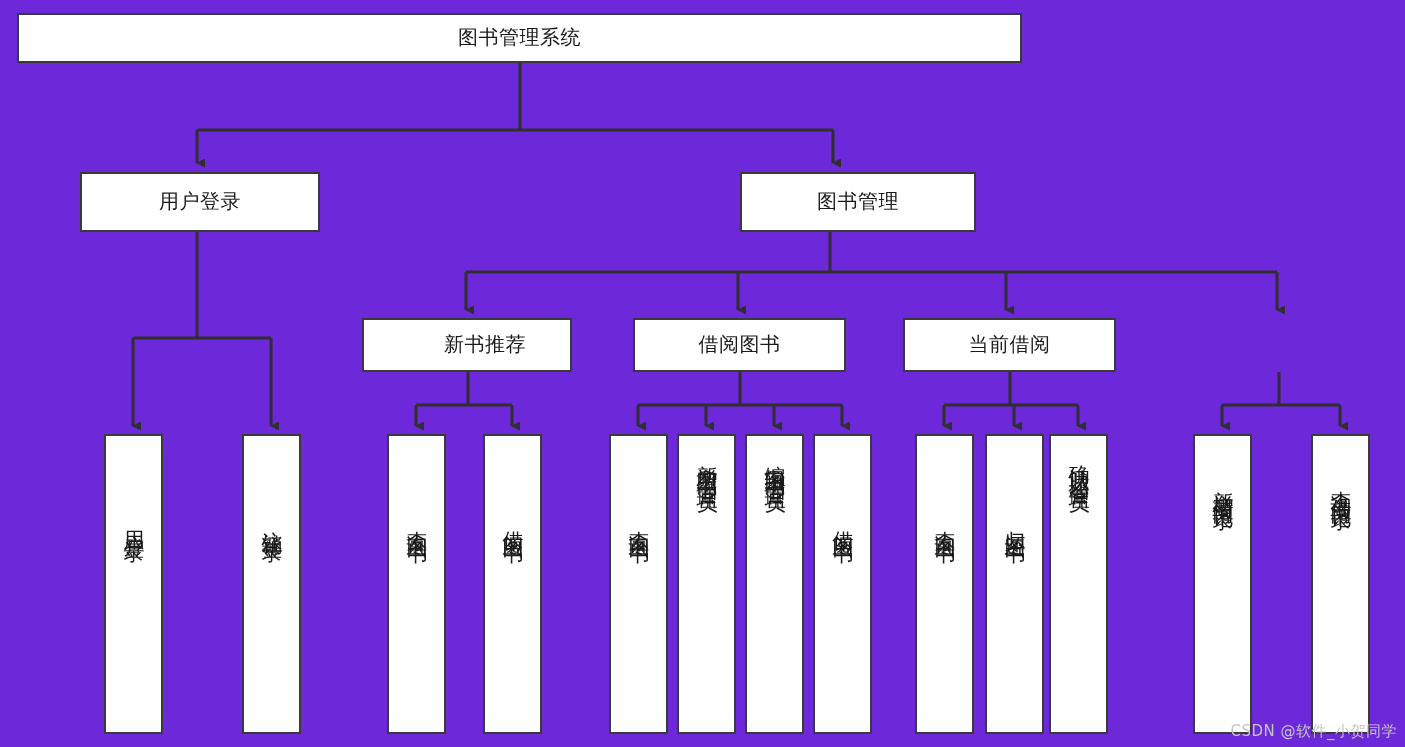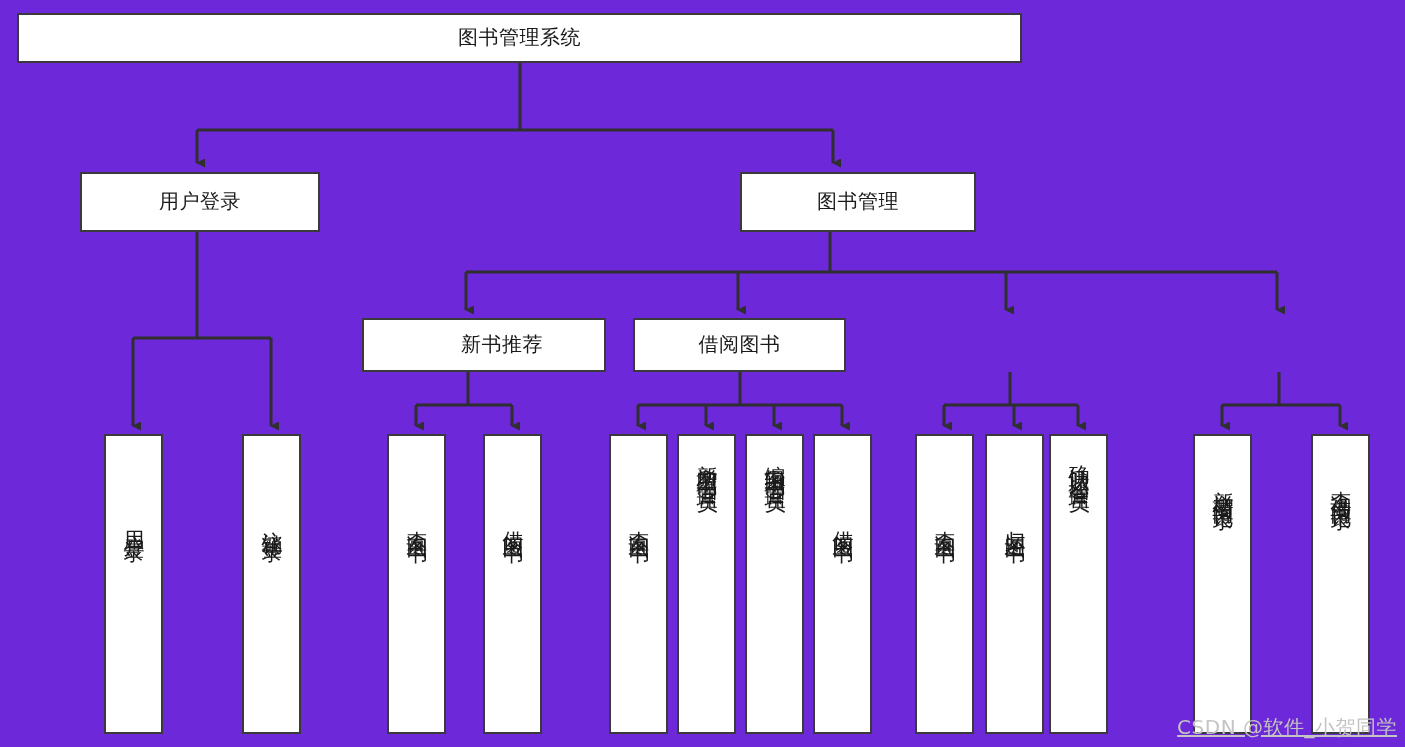--- a/index.html
+++ b/index.html
@@ -54,26 +54,25 @@
     line-height: 1;
     white-space: nowrap;
   }
   .node-box.vertical.mid .node-label {
     margin-top: 0;
   }
   #watermark {
     position: absolute;
     right: 8px;
     bottom: 6px;
-    font-size: 20px;
+    font-size: 15px;
     color: #c4c4c4;
     letter-spacing: 0.5px;
     white-space: nowrap;
     pointer-events: none;
-    text-decoration: underline;
   }
 </style>
 </head>
 <body>
 
 <div id="canvas">
 
   <svg id="diagram-svg" viewBox="0 0 1405 747" xmlns="http://www.w3.org/2000/svg">
     <defs>
       <marker id="arrowhead" markerWidth="9" markerHeight="9" refX="4.5" refY="8" orient="auto" markerUnits="userSpaceOnUse">
@@ -131,28 +130,31 @@
   </div>
 
   <div class="node-box" style="left:80px; top:172px; width:240px; height:60px;">
     <span class="node-label">用户登录</span>
   </div>
 
   <div class="node-box" style="left:712px; top:172px; width:236px; height:60px;margin-left:28px;">
     <span class="node-label">图书管理</span>
   </div>
 
-  <div class="node-box" style="left:362px; top:318px; width:244px; height:54px;padding-left:36px;">
+  <div class="node-box" style="left:362px; top:318px; width:210px; height:54px;padding-left:36px;">
     <span class="node-label">新书推荐</span>
   </div>
 
   <div class="node-box" style="left:633px; top:318px; width:213px; height:54px;">
     <span class="node-label">借阅图书</span>
   </div>
 
+  <div class="node-box" style="left:903px; top:318px; width:213px; height:54px;">
+    <span class="node-label">当前借阅</span>
+  </div>
 
 
   <div class="node-box vertical mid" style="left:104px; top:434px; width:59px; height:300px; padding-top:78px;">
     <span class="node-label">用户登录</span>
   </div>
 
   <div class="node-box vertical mid" style="left:242px; top:434px; width:59px; height:300px; padding-top:78px;">
     <span class="node-label">注销登录</span>
   </div>
 

